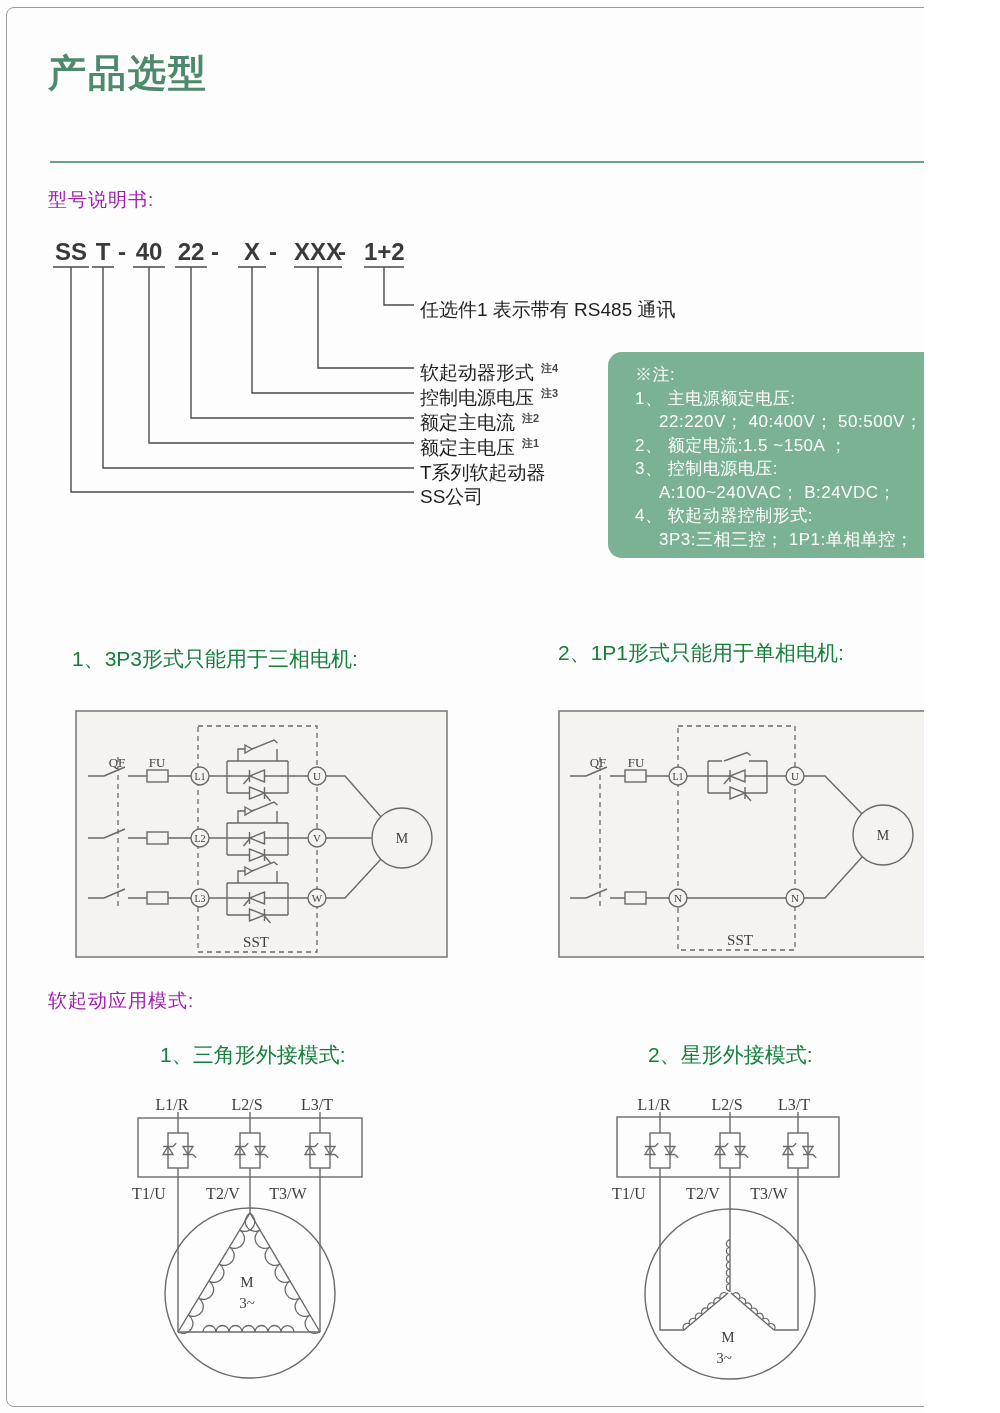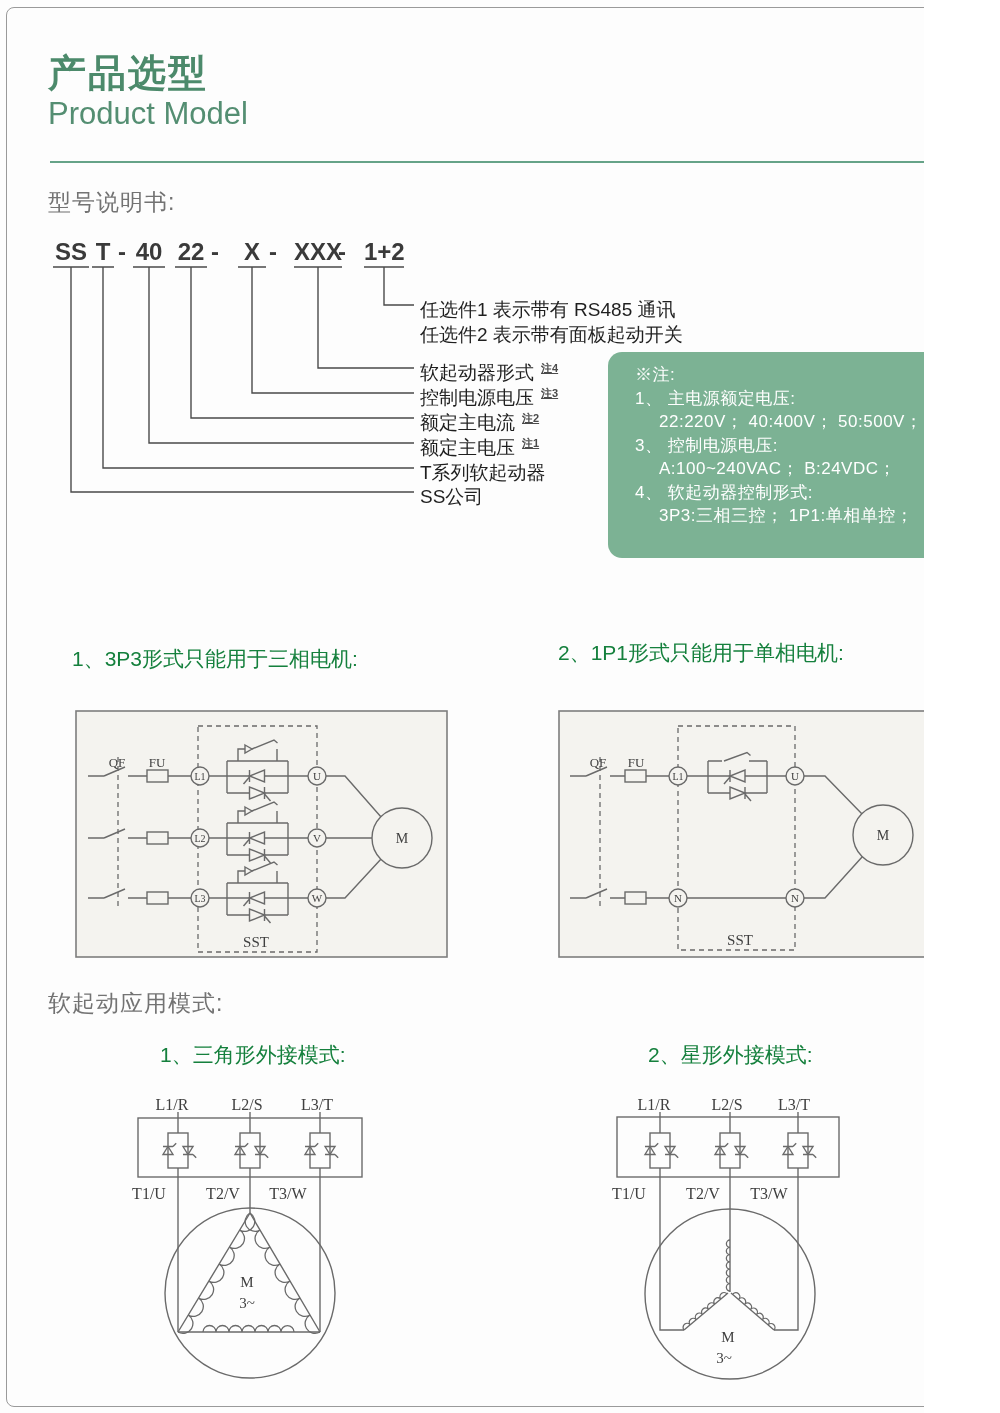--- a/index.html
+++ b/index.html
@@ -3,44 +3,43 @@
 <meta charset="utf-8">
 <style>
   html,body{margin:0;padding:0;background:#fff;}
   #page{position:relative;width:924px;height:1413px;background:#fdfdfd;overflow:hidden;
         font-family:"Liberation Sans",sans-serif;}
   .abs{position:absolute;}
   .page-border{left:6px;top:7px;width:985px;height:1398px;border:1px solid #9a9a9a;border-radius:8px;}
   .title-zh{left:48px;top:48px;font-size:38px;font-weight:bold;color:#4c8a6b;letter-spacing:2px;}
   .title-en{left:48px;top:96px;font-size:31px;font-weight:normal;color:#548e72;}
   .rule{left:50px;top:161px;width:882px;height:2px;background:#66a388;}
-  .sec-heading{font-size:23px;color:#737373;letter-spacing:1px;}
+  .sec-heading{font-size:19px;color:#a21caf;letter-spacing:1px;}
   .code-token{top:240px;height:24px;font-size:24px;font-weight:600;color:#3a3a3a;text-align:center;line-height:24px;}
   .callout{left:420px;font-size:19px;color:#1f1f1f;white-space:nowrap;line-height:23px;}
-  .callout sup{font-size:11px;color:#4a4a4a;margin-left:7px;font-weight:bold;text-decoration:underline;}
+  .callout sup{font-size:11px;color:#4a4a4a;margin-left:7px;font-weight:bold;}
   .notebox{left:608px;top:352px;width:342px;height:206px;background:#7cb294;border-radius:14px;
            color:#ffffff;padding:11px 0 0 27px;box-sizing:border-box;}
   .notebox .nline{font-size:17px;line-height:23.5px;letter-spacing:0.5px;white-space:nowrap;}
   .notebox .ind{margin-left:24px;}
   .sub-label{font-size:21px;color:#15803d;white-space:nowrap;}
   svg{position:absolute;}
   svg text{font-family:"Liberation Serif","DejaVu Serif",serif;fill:#3f3f3f;}
   .diag-line{stroke:#6a6a6a;stroke-width:1.4;fill:none;}
   .diag-dash{stroke:#6a6a6a;stroke-width:1.3;fill:none;stroke-dasharray:5 4;}
   .diag-fill{fill:#f4f3ef;}
   .conn{stroke:#4a4a4a;stroke-width:1.4;fill:none;}
 </style>
 </head>
 <body>
 
 <div id="page">
   <div class="abs page-border"></div>
 
   <div class="abs title-zh">产品选型</div>
-  <div class="abs title-en">Product Model</div>
   <div class="abs rule"></div>
 
   <div class="abs sec-heading" style="left:48px;top:187px">型号说明书:</div>
 
   <div class="abs code-token" style="left:53px;width:36px">SS</div>
   <div class="abs code-token" style="left:92px;width:22px">T</div>
   <div class="abs code-token" style="left:115px;width:14px">-</div>
   <div class="abs code-token" style="left:133px;width:32px">40</div>
   <div class="abs code-token" style="left:175px;width:32px">22</div>
   <div class="abs code-token" style="left:208px;width:14px">-</div>
@@ -59,32 +58,32 @@
       <path d="M103,267 V468 H414"></path>
       <path d="M149,267 V443 H414"></path>
       <path d="M191,267 V418 H414"></path>
       <path d="M252,267 V393 H414"></path>
       <path d="M318,267 V368 H414"></path>
       <path d="M384,267 V305 H414"></path>
     </g>
   </svg>
 
   <div class="abs callout" style="top:294px"><span>任选件1  表示带有 RS485  通讯</span><sup></sup></div>
-  <div class="abs callout" style="top:319px"><span>任选件2  表示带有面板起动开关</span><sup></sup></div>
   <div class="abs callout" style="top:357px"><span>软起动器形式</span><sup>注4</sup></div>
   <div class="abs callout" style="top:382px"><span>控制电源电压</span><sup>注3</sup></div>
   <div class="abs callout" style="top:407px"><span>额定主电流</span><sup>注2</sup></div>
   <div class="abs callout" style="top:432px"><span>额定主电压</span><sup>注1</sup></div>
   <div class="abs callout" style="top:457px"><span>T系列软起动器</span><sup></sup></div>
   <div class="abs callout" style="top:481px"><span>SS公司</span><sup></sup></div>
 
   <div class="abs notebox">
     <div class="nline">※注:</div>
     <div class="nline">1、 主电源额定电压:</div>
     <div class="nline ind">22:220V； 40:400V； 50:500V；</div>
+    <div class="nline">2、 额定电流:1.5 ~150A ；</div>
     <div class="nline">3、 控制电源电压:</div>
     <div class="nline ind">A:100~240VAC； B:24VDC；</div>
     <div class="nline">4、 软起动器控制形式:</div>
     <div class="nline ind">3P3:三相三控； 1P1:单相单控；</div>
   </div>
 
   <div class="abs sub-label" style="left:72px;top:645px">1、3P3形式只能用于三相电机:</div>
   <div class="abs sub-label" style="left:558px;top:639px">2、1P1形式只能用于单相电机:</div>
 
   <svg style="left:75px;top:710px" width="373" height="249" viewBox="75 710 373 249">

